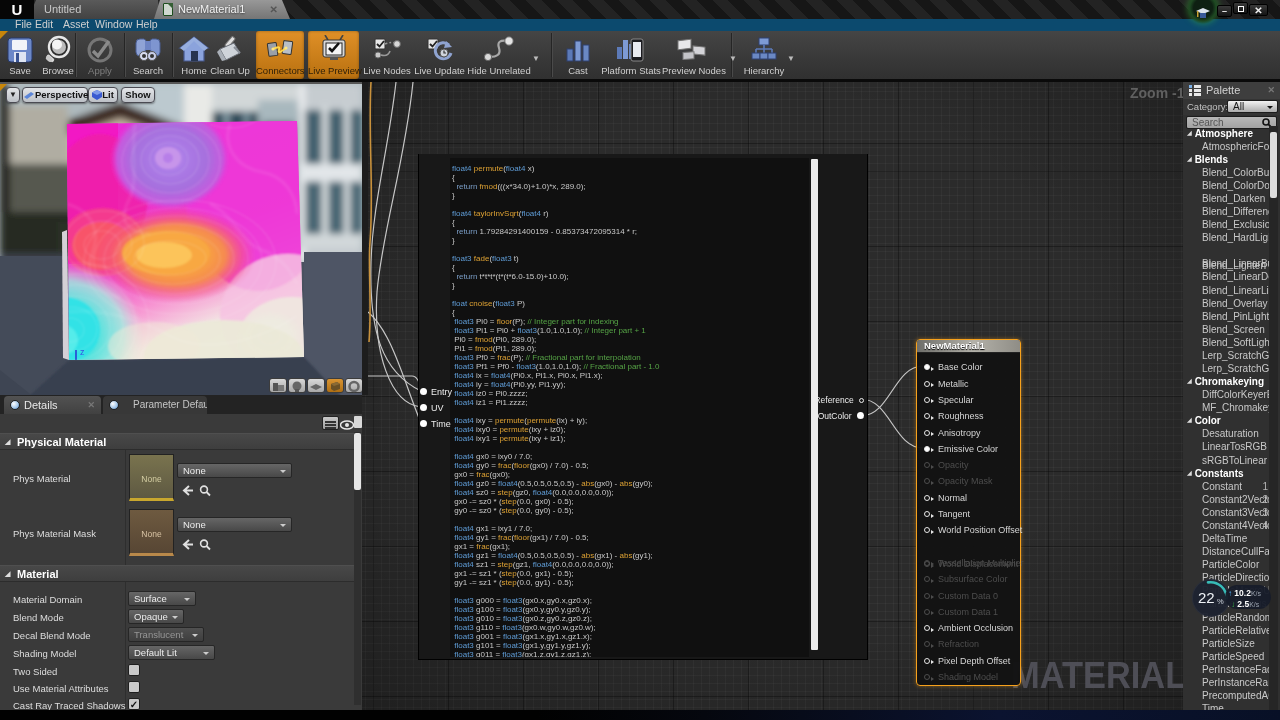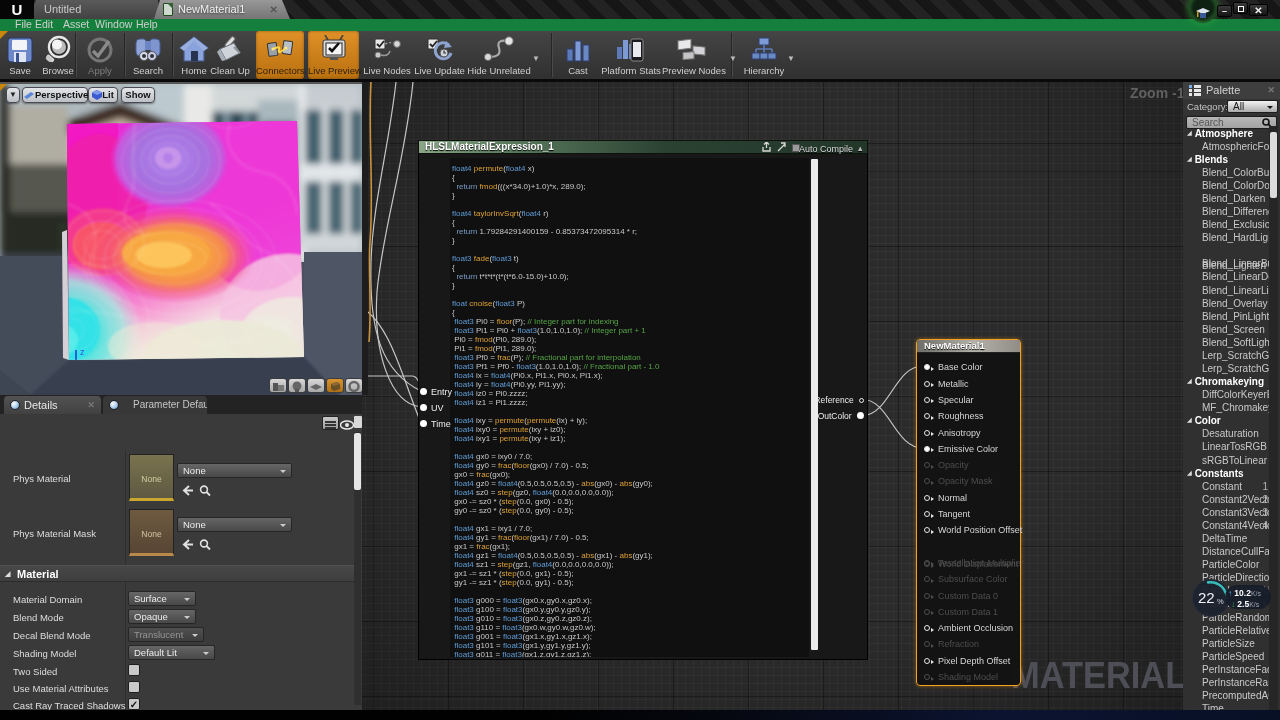--- a/index.html
+++ b/index.html
@@ -6,21 +6,21 @@
 .abs{position:absolute}
 
 #tabwell{left:0;top:0;width:1280px;height:19px;background:repeating-linear-gradient(45deg,#161616 0 11px,#232323 11px 22px)}
 #uelogo{left:0;top:0;width:34px;height:19px;background:#060606;color:#fff;font-weight:bold;font-size:15px;text-align:center;line-height:19px}
 .tab1{left:28px;top:0;width:132px;height:19px;background:linear-gradient(#5a5a5a,#424242);clip-path:polygon(8px 0,calc(100% - 2px) 0,100% 100%,0 100%);color:#c9c9c9;font-size:11px;line-height:19px;padding-left:16px}
 .tab2{left:154px;top:0;width:136px;height:19px;background:linear-gradient(#989898,#757575);clip-path:polygon(6px 0,calc(100% - 8px) 0,100% 100%,0 100%);color:#f2f2f2;font-size:11px;line-height:19px}
 .tab2 .doc{position:absolute;left:9px;top:3px;margin-left:0 !important;width:10px;height:13px;background:#cfd8cf;border:1px solid #1d4d1d;border-radius:1px}
 .tab2 .doc:after{content:"";position:absolute;right:-1px;top:-1px;border:3px solid #2a5a2a;border-color:#355f35 #355f35 transparent transparent}
 .tab2 span{margin-left:24px;text-shadow:0 1px 2px rgba(0,0,0,.5)}
 .tab2 .x{position:absolute;right:12px;top:0;color:#555;font-size:10px}
-#menubar{left:0;top:19px;width:1280px;height:12px;background:#15803d;color:#cfcfcf;font-size:10.5px}
+#menubar{left:0;top:19px;width:1280px;height:12px;background:#0c4a6e;color:#cfcfcf;font-size:10.5px}
 #menubar span{position:absolute;top:-1px}
 #winbtns{left:1217px;top:2px;color:#f0f0f0;font-size:9px}
 #winbtns b{display:inline-block;height:12px;line-height:11px;text-align:center;font-weight:bold;background:linear-gradient(#3a3a3a,#141414);border:1px solid #000;border-radius:2px;margin-right:1px}
 #tutor{left:1187px;top:-8px;width:32px;height:32px;border-radius:50%;background:radial-gradient(circle,#0e2012 42%,#1e4a22 58%,rgba(50,150,50,.3) 70%,transparent 78%);box-shadow:0 0 6px rgba(60,190,60,.45)}
 #tutor svg{position:absolute;left:6px;top:14px}
 
 #toolbar{left:0;top:31px;width:1280px;height:48px;background:linear-gradient(#454545,#383838 60%,#303030)}
 #toolbar .sep{position:absolute;top:2px;width:1px;height:44px;background:#252525;box-shadow:1px 0 0 #4a4a4a}
 .tbtn{position:absolute;top:0;height:48px;text-align:center;color:#cfcfcf;font-size:9.5px;white-space:nowrap}
 .tbtn .lab{position:absolute;left:0;right:0;bottom:3px}
@@ -496,20 +496,21 @@
           <rect x="0" y="0" width="11" height="2"></rect>
           <rect x="0" y="3" width="11" height="2"></rect>
           <rect x="0" y="6" width="11" height="2"></rect>
         </g>
       </svg></div>
 <div class="abs" style="left:340px;top:22px"><svg width="20" height="12">
         <ellipse cx="7" cy="6" rx="6.5" ry="4" fill="none" stroke="#e8e8e8" stroke-width="1.5"></ellipse>
         <circle cx="7" cy="6" r="2" fill="#e8e8e8"></circle>
         <polygon points="15,4 21,4 18,8" fill="#c8c8c8"></polygon>
       </svg></div>
+<div class="dhead" style="top:38px">Physical Material</div>
 <div id="dcol"></div>
 <div class="dlabel" style="top:78px">Phys Material</div>
 <div class="dthumb" style="top:59px;background:linear-gradient(#79734e,#5e5942);color:#d3cda2;border-bottom:3px solid #c9a72e">
       <div style="margin-top:19px">None</div>
     </div>
 <div class="dselect" style="left:177px;top:68px;width:115px">None</div>
 <div class="abs" style="left:180px;top:88px"><svg width="34" height="13">
         <path d="M9 2 L4 6.5 L9 11 M4 6.5 H13" stroke="#e0e0e0" stroke-width="2" fill="none"></path>
         <circle cx="24" cy="5.5" r="3.4" fill="none" stroke="#e0e0e0" stroke-width="1.6"></circle>
         <line x1="26.5" y1="8" x2="30" y2="11.5" stroke="#e0e0e0" stroke-width="1.8"></line>
@@ -521,21 +522,21 @@
 <div class="dselect" style="left:177px;top:122px;width:115px">None</div>
 <div class="abs" style="left:180px;top:142px"><svg width="34" height="13">
         <path d="M9 2 L4 6.5 L9 11 M4 6.5 H13" stroke="#e0e0e0" stroke-width="2" fill="none"></path>
         <circle cx="24" cy="5.5" r="3.4" fill="none" stroke="#e0e0e0" stroke-width="1.6"></circle>
         <line x1="26.5" y1="8" x2="30" y2="11.5" stroke="#e0e0e0" stroke-width="1.8"></line>
       </svg></div>
 <div class="dhead" style="top:170px">Material</div>
 <div class="dlabel" style="top:199px">Material Domain</div>
     <div class="dselect" style="left:128px;top:196px;width:68px">Surface</div>
 <div class="dlabel" style="top:217px">Blend Mode</div>
-    <div class="dselect" style="left:128px;top:214px;width:68px">Opaque</div>
+    <div class="dselect" style="left:128px;top:214px;width:56px">Opaque</div>
 <div class="dlabel" style="top:235px">Decal Blend Mode</div>
     <div class="dselect dis" style="left:128px;top:232px;width:76px">Translucent</div>
 <div class="dlabel" style="top:253px">Shading Model</div>
     <div class="dselect" style="left:128px;top:250px;width:87px">Default Lit</div>
 <div class="dlabel" style="top:271px">Two Sided</div>
     <div class="dcheck" style="top:269px"></div>
 <div class="dlabel" style="top:288px">Use Material Attributes</div>
     <div class="dcheck" style="top:286px"></div>
 <div class="dlabel" style="top:305px">Cast Ray Traced Shadows</div>
     <div class="dcheck" style="top:303px">✓</div>
@@ -555,25 +556,20 @@
 <path d="M51,0 C43,80 20,150 15,210 C11,270 28,322 59,325"></path>
 <path d="M6,230 C30,250 42,300 59,341"></path>
 <path d="M6,294 L50,294 C56,294 58,302 59,310"></path>
 <path d="M499,317 C528,317 532,366 561,366"></path>
 <path d="M499,334 C528,334 532,284 561,284"></path>
 </g>
 <path d="M9,0 C6,50 12,110 8,160 C6,185 10,225 7,260" fill="none" stroke="#c8913c" stroke-width="1.6"></path>
 </svg>
 <div id="hnode">
 <div id="hbody"></div>
-<div id="hhead">HLSLMaterialExpression_1<span style="position:absolute;right:96px;top:1px"><svg width="9" height="10">
-            <path d="M4.5 0 L4.5 6 M2 2.5 L4.5 0 L7 2.5 M1 5 v4 h7 v-4" stroke="#d8d8d8" fill="none" stroke-width="1.3"></path>
-          </svg></span><span style="position:absolute;right:81px;top:1px"><svg width="9" height="10">
-            <path d="M1 9 L8 2 M4 1 h4 v4" stroke="#d8d8d8" fill="none" stroke-width="1.3"></path>
-          </svg></span><span style="position:absolute;right:67px;top:3px;width:8px;height:8px;background:#9a9a9a;border:1px solid #555"></span><span style="position:absolute;right:14px;top:2px;font-weight:normal;color:#dcdcdc;font-size:9px">Auto Compile</span><span style="position:absolute;right:3px;top:2px;color:#b8b8b8;font-size:7.5px">▲</span></div>
 <div id="hcode">
         <pre><i>float4</i> <b>permute</b>(<i>float4</i> x)<br>{<br>  <u>return</u> <b>fmod</b>(((x*34.0)+1.0)*x, 289.0);<br>}<br><br><i>float4</i> <b>taylorInvSqrt</b>(<i>float4</i> r)<br>{<br>  <u>return</u> 1.79284291400159 - 0.85373472095314 * r;<br>}<br><br><i>float3</i> <b>fade</b>(<i>float3</i> t)<br>{<br>  <u>return</u> t*t*t*(t*(t*6.0-15.0)+10.0);<br>}<br><br><i>float</i> <b>cnoise</b>(<i>float3</i> P)<br>{<br> <i>float3</i> Pi0 = <b>floor</b>(P); <s>// Integer part for indexing</s><br> <i>float3</i> Pi1 = Pi0 + <i>float3</i>(1.0,1.0,1.0); <s>// Integer part + 1</s><br> Pi0 = <b>fmod</b>(Pi0, 289.0);<br> Pi1 = <b>fmod</b>(Pi1, 289.0);<br> <i>float3</i> Pf0 = <b>frac</b>(P); <s>// Fractional part for interpolation</s><br> <i>float3</i> Pf1 = Pf0 - <i>float3</i>(1.0,1.0,1.0); <s>// Fractional part - 1.0</s><br> <i>float4</i> ix = <i>float4</i>(Pi0.x, Pi1.x, Pi0.x, Pi1.x);<br> <i>float4</i> iy = <i>float4</i>(Pi0.yy, Pi1.yy);<br> <i>float4</i> iz0 = Pi0.zzzz;<br> <i>float4</i> iz1 = Pi1.zzzz;<br><br> <i>float4</i> ixy = <b>permute</b>(<b>permute</b>(ix) + iy);<br> <i>float4</i> ixy0 = <b>permute</b>(ixy + iz0);<br> <i>float4</i> ixy1 = <b>permute</b>(ixy + iz1);<br><br> <i>float4</i> gx0 = ixy0 / 7.0;<br> <i>float4</i> gy0 = <b>frac</b>(<b>floor</b>(gx0) / 7.0) - 0.5;<br> gx0 = <b>frac</b>(gx0);<br> <i>float4</i> gz0 = <i>float4</i>(0.5,0.5,0.5,0.5) - <b>abs</b>(gx0) - <b>abs</b>(gy0);<br> <i>float4</i> sz0 = <b>step</b>(gz0, <i>float4</i>(0.0,0.0,0.0,0.0));<br> gx0 -= sz0 * (<b>step</b>(0.0, gx0) - 0.5);<br> gy0 -= sz0 * (<b>step</b>(0.0, gy0) - 0.5);<br><br> <i>float4</i> gx1 = ixy1 / 7.0;<br> <i>float4</i> gy1 = <b>frac</b>(<b>floor</b>(gx1) / 7.0) - 0.5;<br> gx1 = <b>frac</b>(gx1);<br> <i>float4</i> gz1 = <i>float4</i>(0.5,0.5,0.5,0.5) - <b>abs</b>(gx1) - <b>abs</b>(gy1);<br> <i>float4</i> sz1 = <b>step</b>(gz1, <i>float4</i>(0.0,0.0,0.0,0.0));<br> gx1 -= sz1 * (<b>step</b>(0.0, gx1) - 0.5);<br> gy1 -= sz1 * (<b>step</b>(0.0, gy1) - 0.5);<br><br> <i>float3</i> g000 = <i>float3</i>(gx0.x,gy0.x,gz0.x);<br> <i>float3</i> g100 = <i>float3</i>(gx0.y,gy0.y,gz0.y);<br> <i>float3</i> g010 = <i>float3</i>(gx0.z,gy0.z,gz0.z);<br> <i>float3</i> g110 = <i>float3</i>(gx0.w,gy0.w,gz0.w);<br> <i>float3</i> g001 = <i>float3</i>(gx1.x,gy1.x,gz1.x);<br> <i>float3</i> g101 = <i>float3</i>(gx1.y,gy1.y,gz1.y);<br> <i>float3</i> g011 = <i>float3</i>(gx1.z,gy1.z,gz1.z);</pre>
       </div>
 <div id="hscroll"></div>
 <div class="hpin" style="left:2px;top:246.5px"><span class="pinc"></span>Entry</div>
 <div class="hpin" style="left:2px;top:262.5px"><span class="pinc"></span>UV</div>
 <div class="hpin" style="left:2px;top:278.5px"><span class="pinc"></span>Time</div>
 <div class="hpin" style="right:4px;top:254.5px;font-size:8.5px">Reference <span class="pinc h" style="margin:0 0 0 3px"></span></div>
 <div class="hpin" style="right:4px;top:271px;font-size:8.5px">OutColor <span class="pinc" style="margin:0 0 0 3px"></span></div>
 </div>

